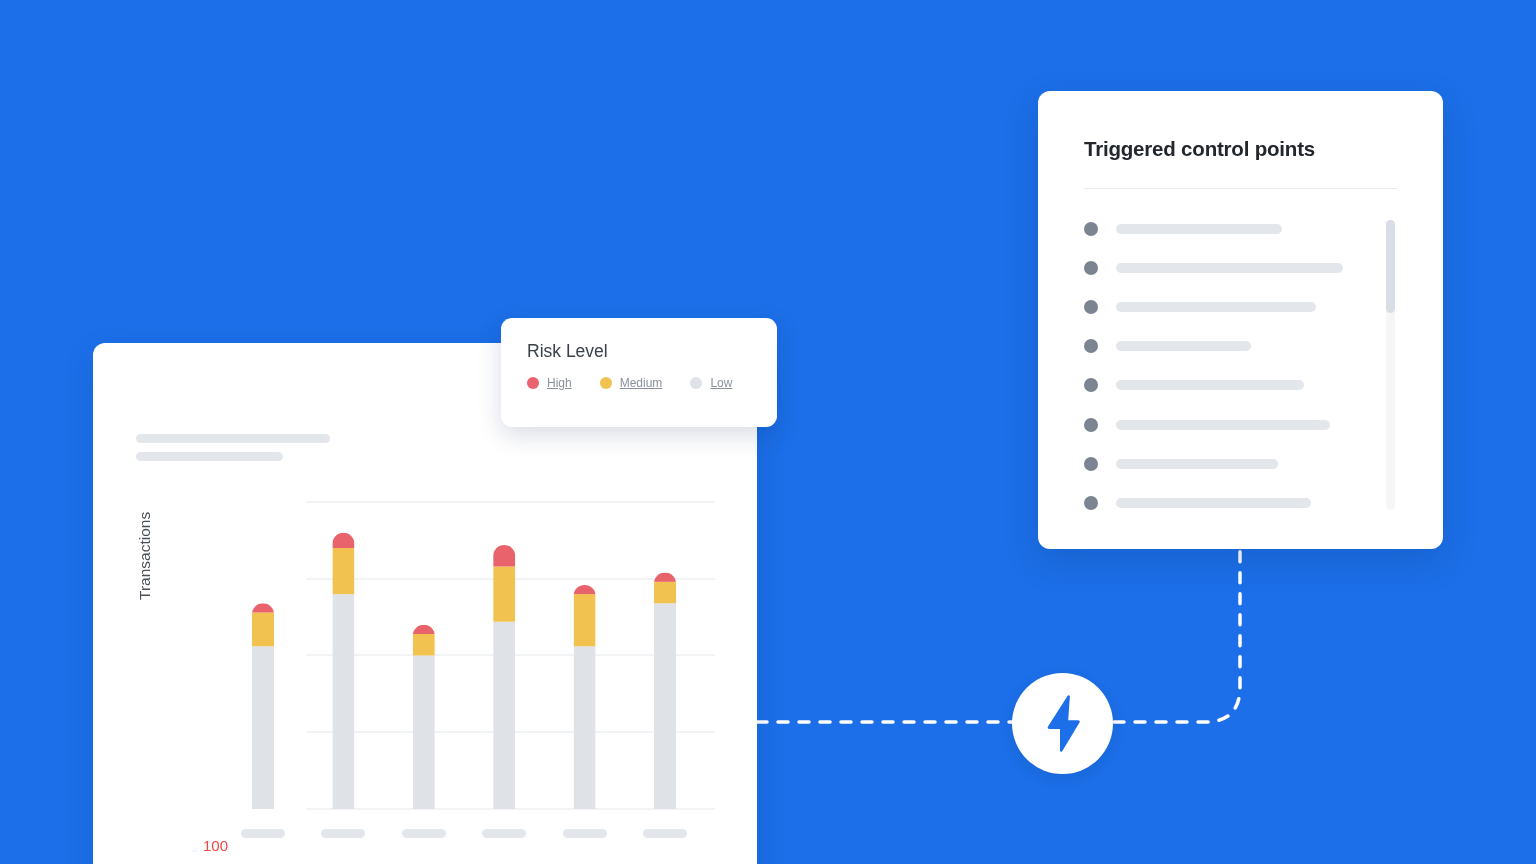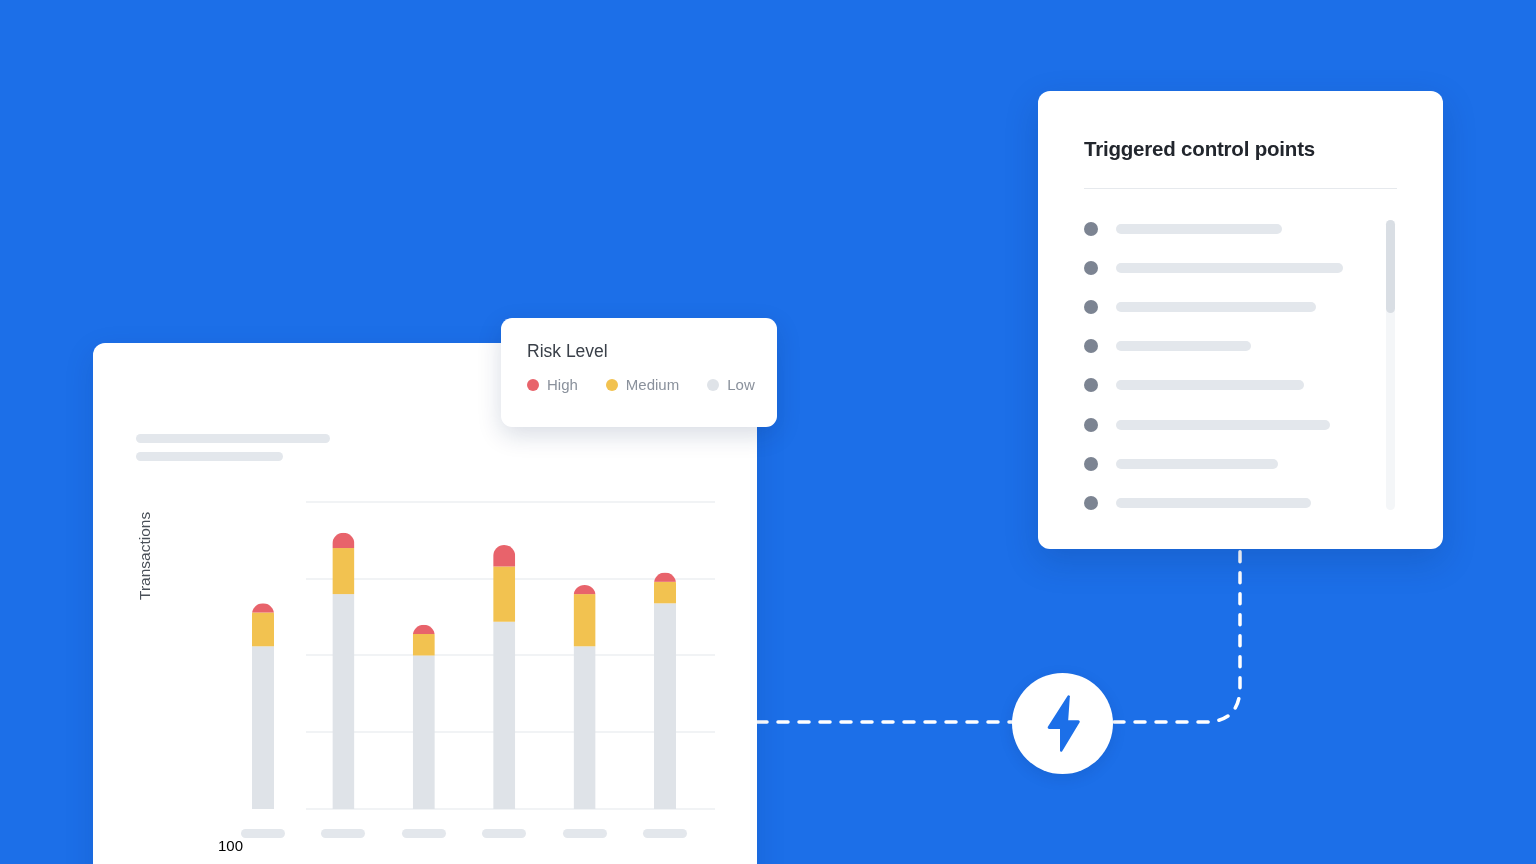--- a/index.html
+++ b/index.html
@@ -57,23 +57,23 @@
   .plot {
     position: absolute;
     left: 0; top: 0;
     width: 664px; height: 560px;
   }
 
   .ytick {
     position: absolute;
     right: 0;
     width: 40px;
-    text-align: right;
+    text-align: left;
     font-size: 15px;
-    color: #000000;
+    color: #ef4444;
     transform: translateY(-50%);
   }
 
   .ylabel {
     position: absolute;
     left: 136px;
     top: 600px;
     font-size: 15.5px;
     color: #4A5059;
     transform: rotate(-90deg);
@@ -122,21 +122,21 @@
   .legend-item { display: flex; align-items: center; }
   .legend-item + .legend-item { margin-left: 28px; align-items: center; }
 
   .legend-dot {
     width: 12px; height: 12px;
     border-radius: 50%;
     margin-right: 8px;
     flex: none;
   }
 
-  .legend-label { font-size: 15px; color: #8A919C; }
+  .legend-label { font-size: 12px; color: #8A919C; text-decoration: underline; }
 
   
   .points-card {
     position: absolute;
     left: 1038px;
     top: 91px;
     width: 405px;
     height: 458px;
     background: #ffffff;
     border-radius: 12px;

